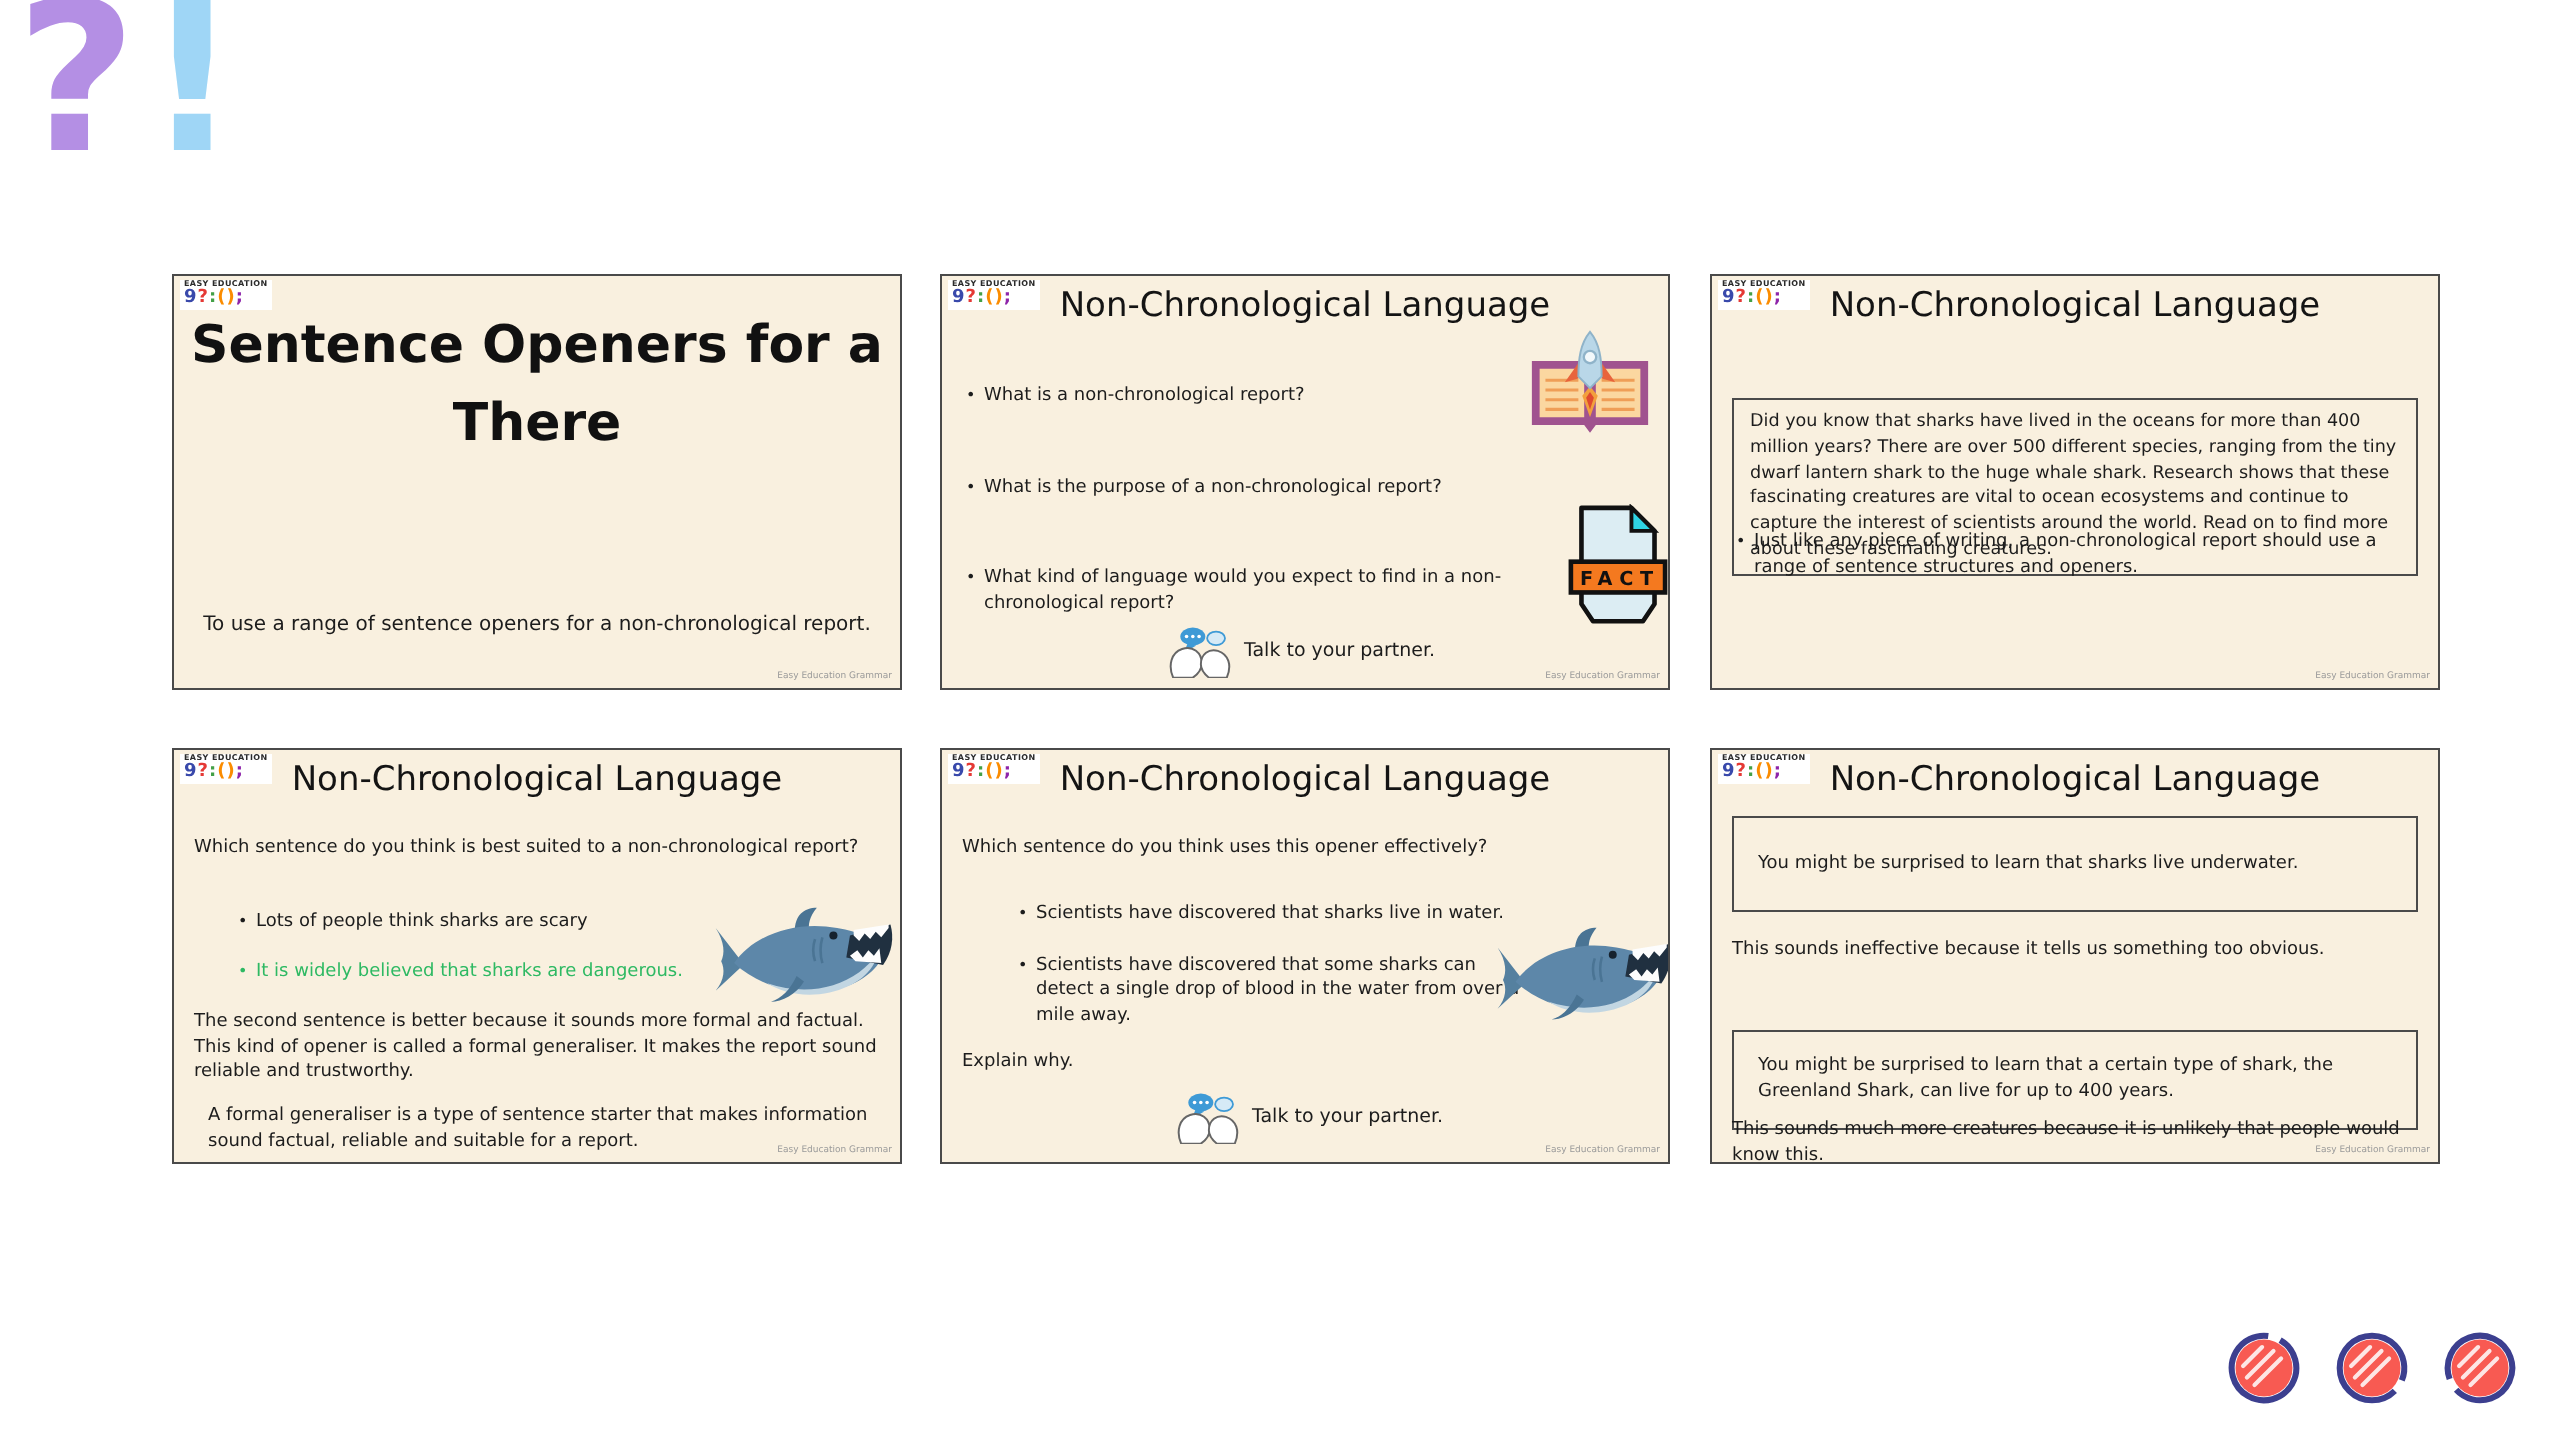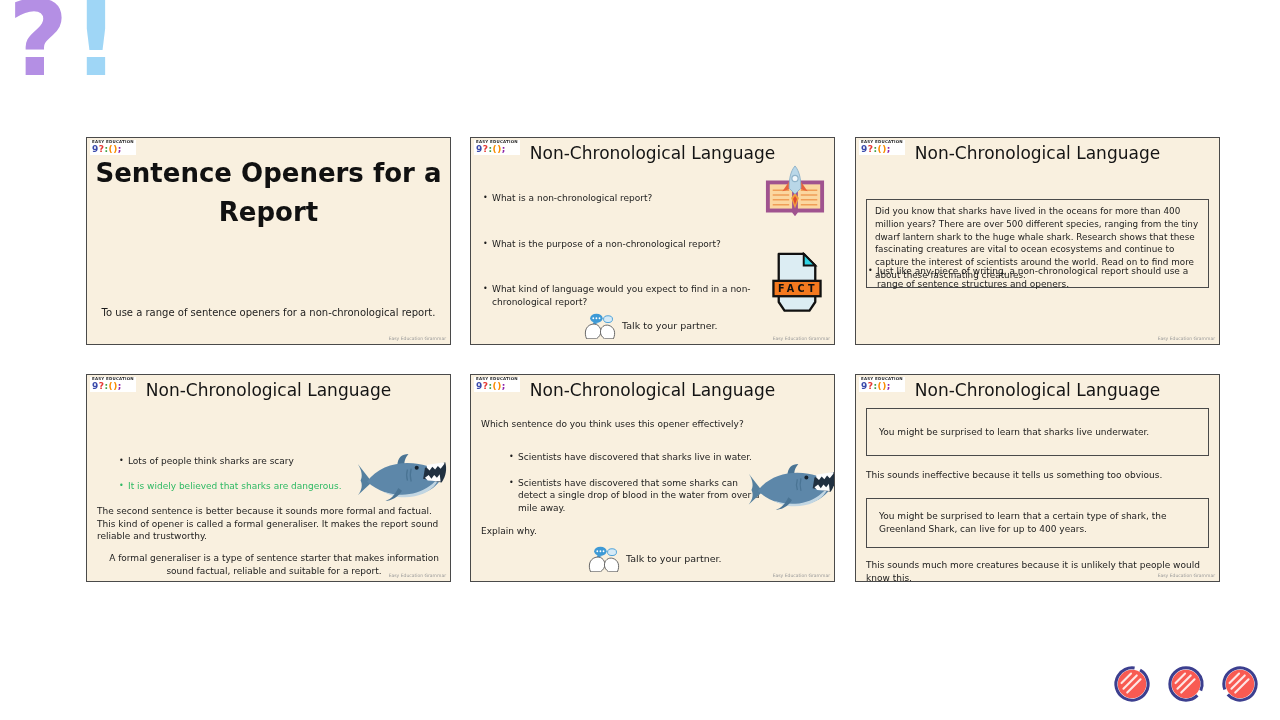--- a/index.html
+++ b/index.html
@@ -26,71 +26,71 @@
   li::before { content:"•"; position:absolute; left:0; top:0; font-size:8px; }
 
   
   .s1-title { position:absolute; top:16px; left:6px; right:6px; text-align:center; font-size:26px; line-height:1.5; color:#111; }
   .s1-sub { position:absolute; top:168px; left:0; right:0; text-align:center; font-size:10px; }
 
   
   .s2-bullets { position:absolute; left:12px; top:54px; width:282px; }
   .s2-bullets li + li { margin-top:33px; }
   .book-icon { position:absolute; right:8px; top:26px; width:62px; height:64px; }
-  .fact-icon { position:absolute; right:12px; top:114px; width:50px; height:62px; }
+  .fact-icon { position:absolute; right:0; top:114px; width:50px; height:62px; }
   .talk-row { position:absolute; display:flex; align-items:center; gap:5px; font-size:9.5px; }
   .talk-row .tico { width:34px; height:28px; }
   .s2-talk { left:112px; top:174px; }
 
   
   .parabox { position:absolute; left:10px; right:10px; top:33px; min-height:86px; border:1.5px solid #4a4a4a; padding:5px 8px; font-size:8.8px; line-height:1.45; background:#f9f0df;margin-top:28px; }
   .s3-bullets { position:absolute; left:12px; right:12px; top:127px; }
   .s3-bullets li + li { margin-top:13px; }
 
   
   .q-line { position:absolute; left:10px; right:8px; top:43px; }
   .shark { position:absolute; }
   .s4-bullets { position:absolute; left:32px; top:80px; width:250px; }
   .s4-bullets li + li { margin-top:12px; }
   .s4-p1 { position:absolute; left:10px; right:6px; top:130px; }
-  .s4-p2 { position:absolute; left:17px; right:6px; top:177px;text-align:center; }
+  .s4-p2 { position:absolute; left:17px; right:6px; top:177px; }
   .s4-shark { right:2px; top:78px; width:92px; height:56px; }
 
   .s5-bullets { position:absolute; left:38px; top:76px; width:258px; }
   .s5-bullets li + li { margin-top:13px; }
   .s5-explain { position:absolute; left:10px; top:150px; }
   .s5-talk { left:116px; top:170px; }
   .s5-shark { right:-3px; top:88px; width:90px; height:55px; }
 
   
   .sent-box { position:absolute; left:10px; right:10px; border:1.5px solid #4a4a4a; padding:4px 12px; display:flex; align-items:center; background:#f9f0df; }
   .s6-box1 { top:33px; height:48px; }
   .s6-note1 { position:absolute; left:10px; right:8px; top:94px; }
-  .s6-box2 { top:123px; height:50px; }
+  .s6-box2 { top:140px; height:50px; }
   .s6-note2 { position:absolute; left:10px; right:8px; top:184px; }
 
   
   .dot { position:absolute; width:38px; height:38px; display:block; cursor:pointer; }
   .dot svg { width:100%; height:100%; }
 </style>
 </head>
 <body>
 
 <div class="biglogo">
   <span class="q">?</span><span class="e">!</span>
 </div>
 
 <section class="slide" style="left:86px;top:137px;">
   <header class="minilogo">
     <span class="lt">EASY EDUCATION</span>
     <span class="marks"><span style="color:#3949ab">9</span><span style="color:#e53935">?</span><span style="color:#43a047">:</span><span style="color:#fb8c00">()</span><span style="color:#8e24aa">;</span></span>
   </header>
   <h1 class="s1-title">
     <div>Sentence Openers for a</div>
-    <div>Report</div>
+    <div>There</div>
   </h1>
   <p class="s1-sub">To use a range of sentence openers for a non-chronological report.</p>
   <span class="wm">Easy Education Grammar</span>
 </section>
 
 <section class="slide" style="left:470px;top:137px;">
   <header class="minilogo">
     <span class="lt">EASY EDUCATION</span>
     <span class="marks"><span style="color:#3949ab">9</span><span style="color:#e53935">?</span><span style="color:#43a047">:</span><span style="color:#fb8c00">()</span><span style="color:#8e24aa">;</span></span>
   </header>
@@ -155,20 +155,21 @@
   </ul>
   <span class="wm">Easy Education Grammar</span>
 </section>
 
 <section class="slide" style="left:86px;top:374px;">
   <header class="minilogo">
     <span class="lt">EASY EDUCATION</span>
     <span class="marks"><span style="color:#3949ab">9</span><span style="color:#e53935">?</span><span style="color:#43a047">:</span><span style="color:#fb8c00">()</span><span style="color:#8e24aa">;</span></span>
   </header>
   <h2 class="stitle">Non-Chronological Language</h2>
+  <p class="q-line">Which sentence do you think is best suited to a non-chronological report?</p>
   <ul class="s4-bullets">
     <li>Lots of people think sharks are scary</li>
     <li style="color:#2eb963">It is widely believed that sharks are dangerous.</li>
   </ul>
   <span class="shark s4-shark">
     <svg viewBox="0 0 100 58">
       <path d="M16 30 L2 12 C7 20 7 26 5 30 C7 34 7 40 2 46 L16 33 Z" fill="#55809f"></path>
       <path d="M45 14 C45 5 50 1 57 1 C53 6 52 10 53 15 Z" fill="#4a7494"></path>
       <path d="M12 31 C24 14 48 8 68 12 C80 14 90 18 94 24 C92 32 84 40 72 44 C52 50 28 46 12 31 Z" fill="#5d87a9"></path>
       <path d="M30 42 C48 48 66 46 80 36 C84 33 88 29 90 26 C88 36 78 44 64 47 C50 50 38 47 30 42 Z" fill="#c2d6e2"></path>

